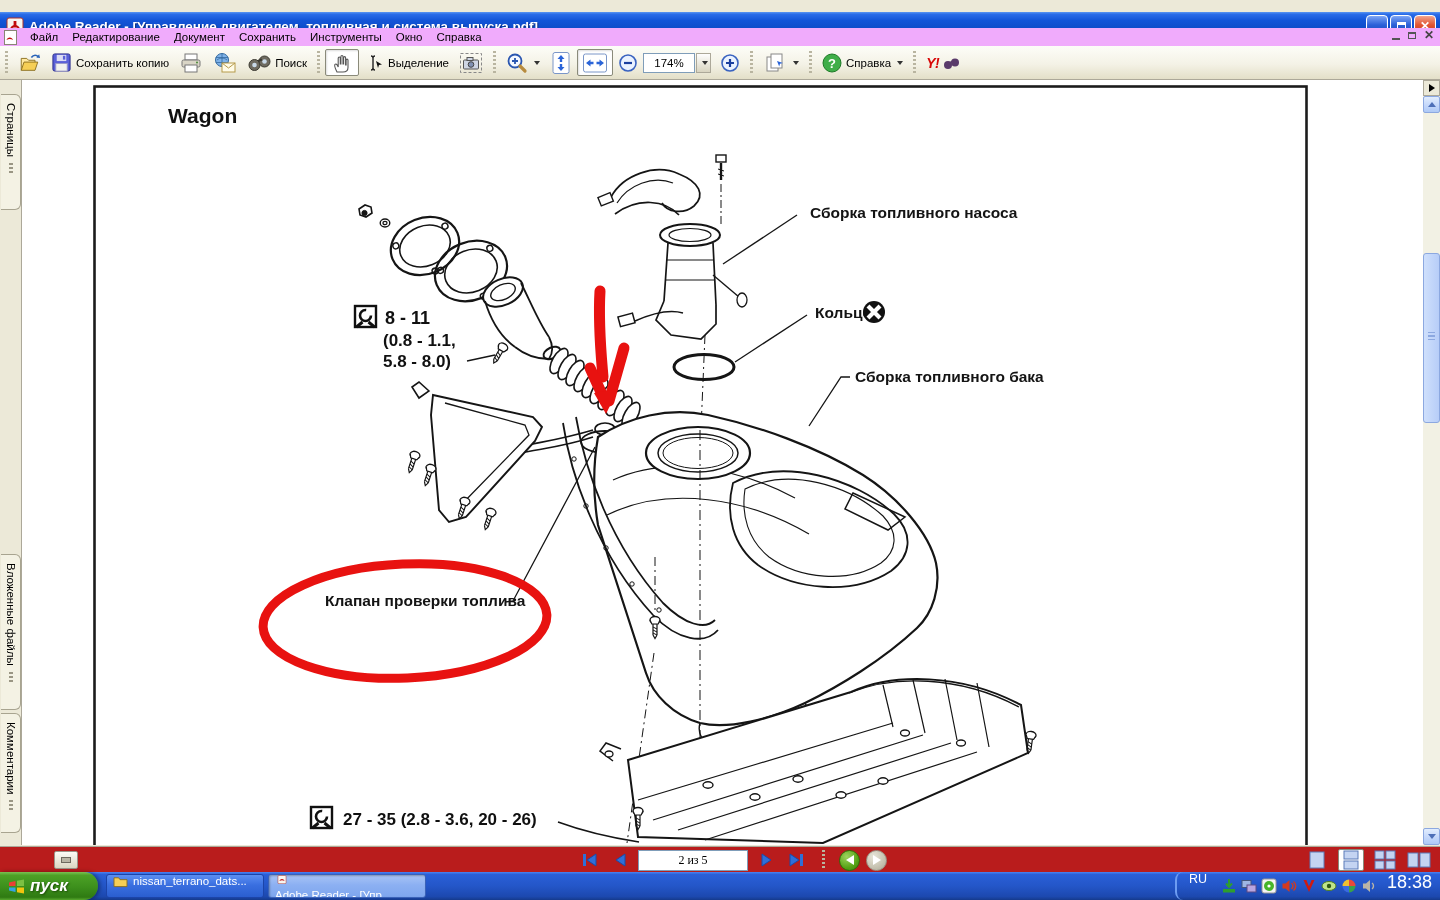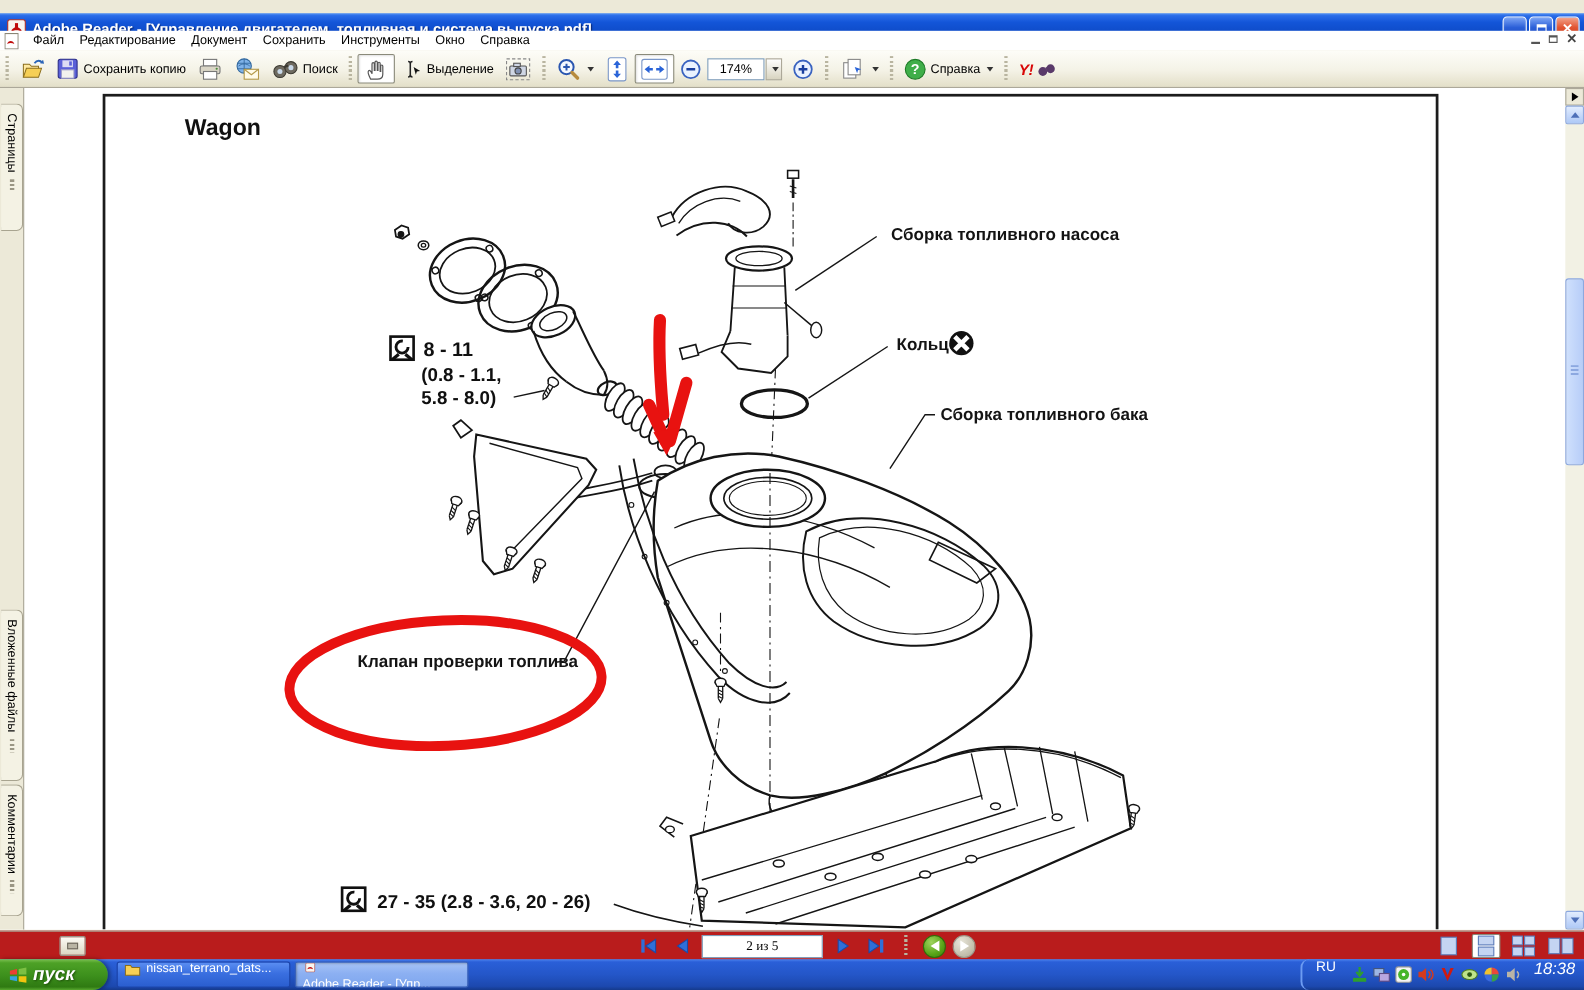--- a/index.html
+++ b/index.html
@@ -14,21 +14,21 @@
   .titlebar .appicon { width:18px; height:18px; margin-right:5px; flex:0 0 auto; }
   .titlebar .title { color:#fff; font-size:13.5px; font-weight:bold; text-shadow:1px 1px 1px #0a2a7a; white-space:nowrap; }
   .winbtns { position:absolute; right:4px; top:3px; display:flex; gap:2px; }
   .winbtn { width:22px; height:22px; border-radius:4px; border:1px solid #fff; display:flex; align-items:center; justify-content:center;
     background:linear-gradient(180deg,#7ba4f5,#2b5fd8 45%,#1c47b8); box-shadow:inset 0 0 2px #fff3; color:#fff; font-size:12px; font-weight:bold; }
   .winbtn.close { background:linear-gradient(180deg,#f2a38a,#e25432 45%,#c13818); }
   .winbtn .minglyph { display:block; width:9px; height:3px; background:#fff; margin-top:10px; }
   .winbtn .restoreglyph { display:block; width:9px; height:8px; border:1.5px solid #fff; border-top-width:3px; background:transparent; }
 
   
-  .menubar { position:absolute; left:0; top:28px; width:1440px; height:18px; background:#ffffff; display:flex; align-items:center; font-size:11.5px; }
+  .menubar { position:absolute; left:0; top:28px; width:1440px; height:18px; background:#f0abfc; display:flex; align-items:center; font-size:11.5px; }
   .menubar .docicon { width:13px; height:15px; margin:0 6px 0 4px; }
   .menu-item { padding:1px 7px; color:#000; }
   .docwinbtns { position:absolute; right:6px; top:2px; display:flex; gap:8px; color:#555; font-size:11px; align-items:center; }
   .docwinbtns .dmin { width:8px; height:2px; background:#555; margin-top:8px; }
   .docwinbtns .drestore { width:8px; height:7px; border:1px solid #555; border-top-width:2px; }
   .docwinbtns .dclose { font-weight:bold; color:#444; font-size:12px; line-height:10px; }
 
   
   .toolbar { position:absolute; left:0; top:46px; width:1440px; height:34px;
     background:linear-gradient(180deg,#fdfdf8 0%,#f4f2e6 55%,#e3dfc8 100%);
@@ -94,21 +94,21 @@
   .startbtn .slabel { color:#fff; font-size:17px; font-weight:bold; font-style:italic; text-shadow:1px 1px 2px #1d4d08; }
   .taskitem { position:absolute; top:2px; height:24px; width:158px; border-radius:3px; display:flex; align-items:flex-start; gap:5px; padding:0 6px;
     background:linear-gradient(180deg,#5b8ef2,#3a6fe0 45%,#2a5ecf); border:1px solid #1c44a8; color:#fff; font-size:11.5px; white-space:nowrap; overflow:hidden; }
   .taskitem.active { background:linear-gradient(180deg,#a8c4f6,#8cb0f2 45%,#7ea6ee); border:1px solid #3a62b8; box-shadow:inset 1px 1px 2px #0004; }
   .taskitem .tlabel { overflow:hidden; text-overflow:clip; }
   .tray { position:absolute; right:0; top:0; height:28px; display:flex; 
     background:linear-gradient(180deg,#4c84f0 0%,#2a5fd8 9%,#2456c8 50%,#1c48ae 88%,#153a8c 100%); padding:0 8px 0 12px; border-left:2px solid #6d9cf2; border-radius:8px 0 0 8px; }
   .lang { color:#fff; font-size:12.5px; margin-right:14px; }
   .trayicons { display:flex; gap:4px; align-items:center; margin-right:10px; }
   .trayicons svg { display:block; }
-  .clock { color:#fff; font-size:15px;font-style:italic; }
+  .clock { color:#fff; font-size:18px; }
 
   
   .dlabel { font-family:"Liberation Sans",sans-serif; font-size:15.5px; font-weight:600; fill:#141414; }
   .dtorque { font-family:"Liberation Sans",sans-serif; font-size:17px; font-weight:700; fill:#101010; }
   .dtitle { font-family:"Liberation Sans",sans-serif; font-size:21px; font-weight:700; fill:#101010; }
 </style>
 </head>
 <body>
 
 <div id="screen">

